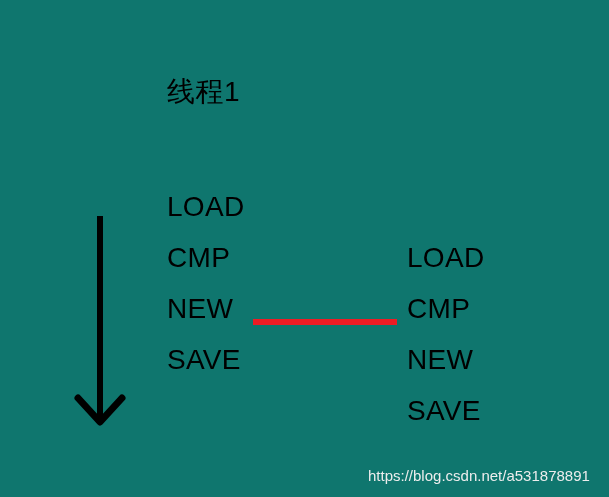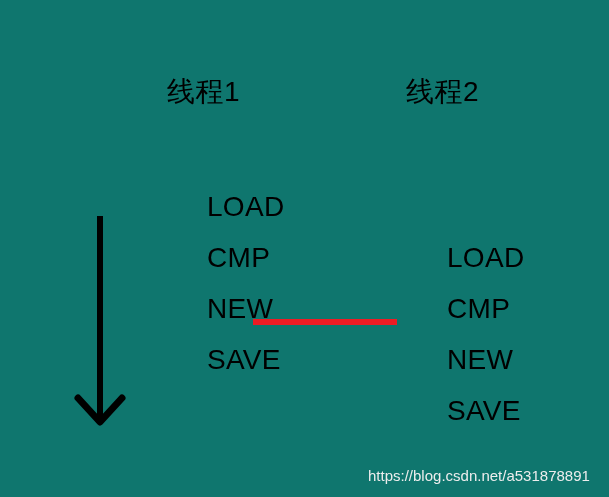--- a/index.html
+++ b/index.html
@@ -27,21 +27,20 @@
     letter-spacing: 0.5px;
   }
   #header-thread1 { left: 167px; top: 78px; }
   #header-thread2 { left: 406px; top: 78px; }
 
   
   .instr-column {
     position: absolute;
     display: flex;
     flex-direction: column;
-    margin-left: 40px;
   }
   #column-thread1 { left: 167px; top: 181px; }
   #column-thread2 { left: 407px; top: 232px; }
 
   .instr {
     font-size: 28px;
     line-height: 51px;
     height: 51px;
     color: #000000;
     white-space: nowrap;
@@ -79,21 +78,20 @@
     user-select: none;
   }
 </style>
 </head>
 <body>
 
 <div id="canvas">
 
   <div class="col-header" id="header-thread1">线程1</div>
 
-  <div class="col-header" id="header-thread2">线程2</div>
 
   <div class="instr-column" id="column-thread1">
     <div class="instr">LOAD</div>
     <div class="instr">CMP</div>
     <div class="instr">NEW</div>
     <div class="instr">SAVE</div>
   </div>
 
   <div class="instr-column" id="column-thread2">
     <div class="instr">LOAD</div>

